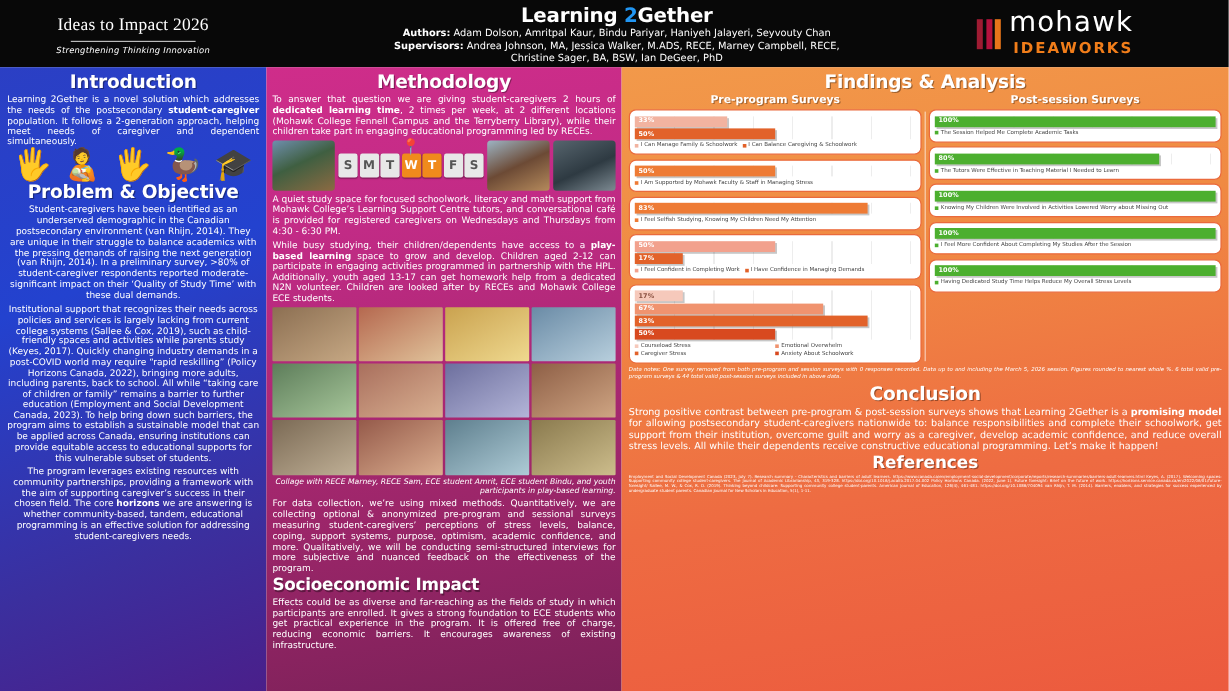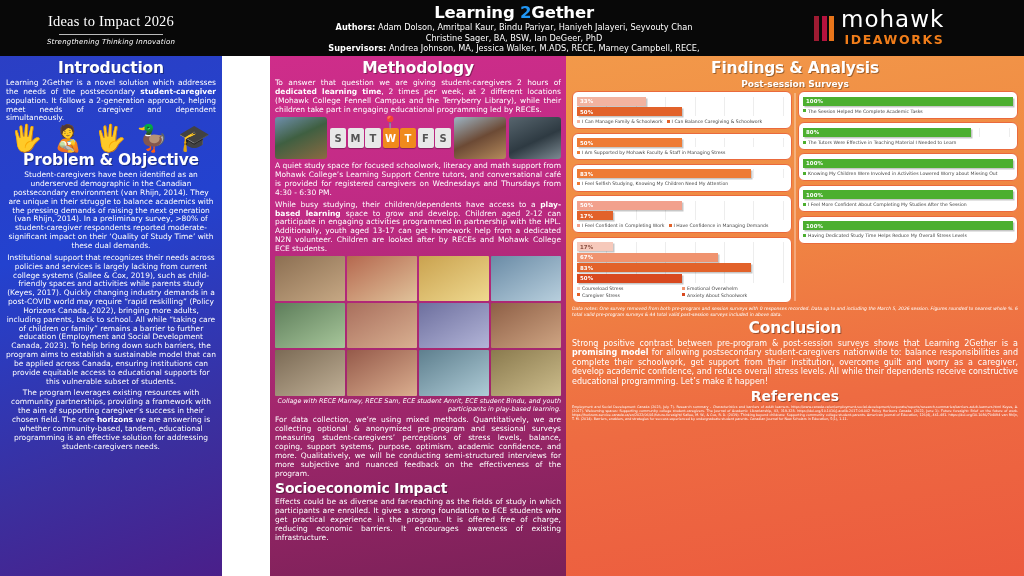--- a/index.html
+++ b/index.html
@@ -44,21 +44,21 @@
   .cols { flex: 1 1 auto; display: flex; }
   .col { position: relative; overflow: hidden; }
   .col-left {
     width: 222px; flex: 0 0 222px;
     background: linear-gradient(160deg,#2b3fc4 0%,#2342cf 35%,#3b2f9e 75%,#4a1f8a 100%);
     color: #fff; padding: 3px 6px 12px;
   }
   .col-mid {
     width: 296px; flex: 0 0 296px;
     background: linear-gradient(170deg,#cf2d8a 0%,#c22b86 25%,#a4276e 60%,#7b2158 100%);
-    color: #fff; padding: 3px 5px 0; margin-left: 48px;
+    color: #fff; padding: 3px 5px 0;
   }
   .col-right {
     flex: 1 1 auto;
     background: linear-gradient(170deg,#f2994a 0%,#f08a43 30%,#ee6b42 65%,#ec5a3e 100%);
     color: #fff; padding: 3px 6px 0;
   }
 
   h2.sec {
     text-align: center; font-size: 15.5px; font-weight: bold;
     text-shadow: 1px 1px 0 rgba(0,0,0,.35); letter-spacing: -.2px;
@@ -131,22 +131,22 @@
   <div class="header">
     <div class="hdr-left">
       <div class="ideas">Ideas to Impact 2026</div>
       <div class="rule"></div>
       <div class="tag">Strengthening Thinking Innovation</div>
     </div>
     <div class="hdr-mid">
       <div class="hdr-title"><span>Learning </span><span class="accent">2</span><span>Gether</span></div>
       <div class="hdr-auth">
         <div><b>Authors:</b> <span>Adam Dolson, Amritpal Kaur, Bindu Pariyar, Haniyeh Jalayeri, Seyvouty Chan</span></div>
+        <div><b>Supervisors:</b> <span>Andrea Johnson, MA, Jessica Walker, M.ADS, RECE, Marney Campbell, RECE,</span></div>
         <div>Christine Sager, BA, BSW, Ian DeGeer, PhD</div>
-        <div><b>Supervisors:</b> <span>Andrea Johnson, MA, Jessica Walker, M.ADS, RECE, Marney Campbell, RECE,</span></div>
       </div>
     </div>
     <div class="hdr-right">
       <div class="mh-logo">
         <div class="mh-bars">
             <i></i>
             <i></i>
             <i></i>
           </div>
         <div class="mh-word">
@@ -219,20 +219,21 @@
       </div>
       <div class="cap">Collage with RECE Marney, RECE Sam, ECE student Amrit, ECE student Bindu, and youth participants in play-based learning.</div>
       <div class="body-txt">For data collection, we’re using mixed methods. Quantitatively, we are collecting optional &amp; anonymized pre-program and sessional surveys measuring student-caregivers’ perceptions of stress levels, balance, coping, support systems, purpose, optimism, academic confidence, and more. Qualitatively, we will be conducting semi-structured interviews for more subjective and nuanced feedback on the effectiveness of the program.</div>
       <h2 class="sec small" style="text-align:left;margin-top:2px">Socioeconomic Impact</h2>
       <div class="body-txt">Effects could be as diverse and far-reaching as the fields of study in which participants are enrolled. It gives a strong foundation to ECE students who get practical experience in the program. It is offered free of charge, reducing economic barriers. It encourages awareness of existing infrastructure.</div>
     </div>
 
     <div class="col col-right">
       <h2 class="sec">Findings &amp; Analysis</h2>
       <div class="findings-sub">
+        <div>Pre-program Surveys</div>
         <div>Post-session Surveys</div>
       </div>
       <div class="charts">
         <div class="chcol" id="preCol">
             <div class="card">
               <div class="plot">
                 <div class="grid"></div>
                 <div class="bar" style="width: 33%; background: rgb(242, 179, 160);">
                   <span>33%</span>
                 </div>

